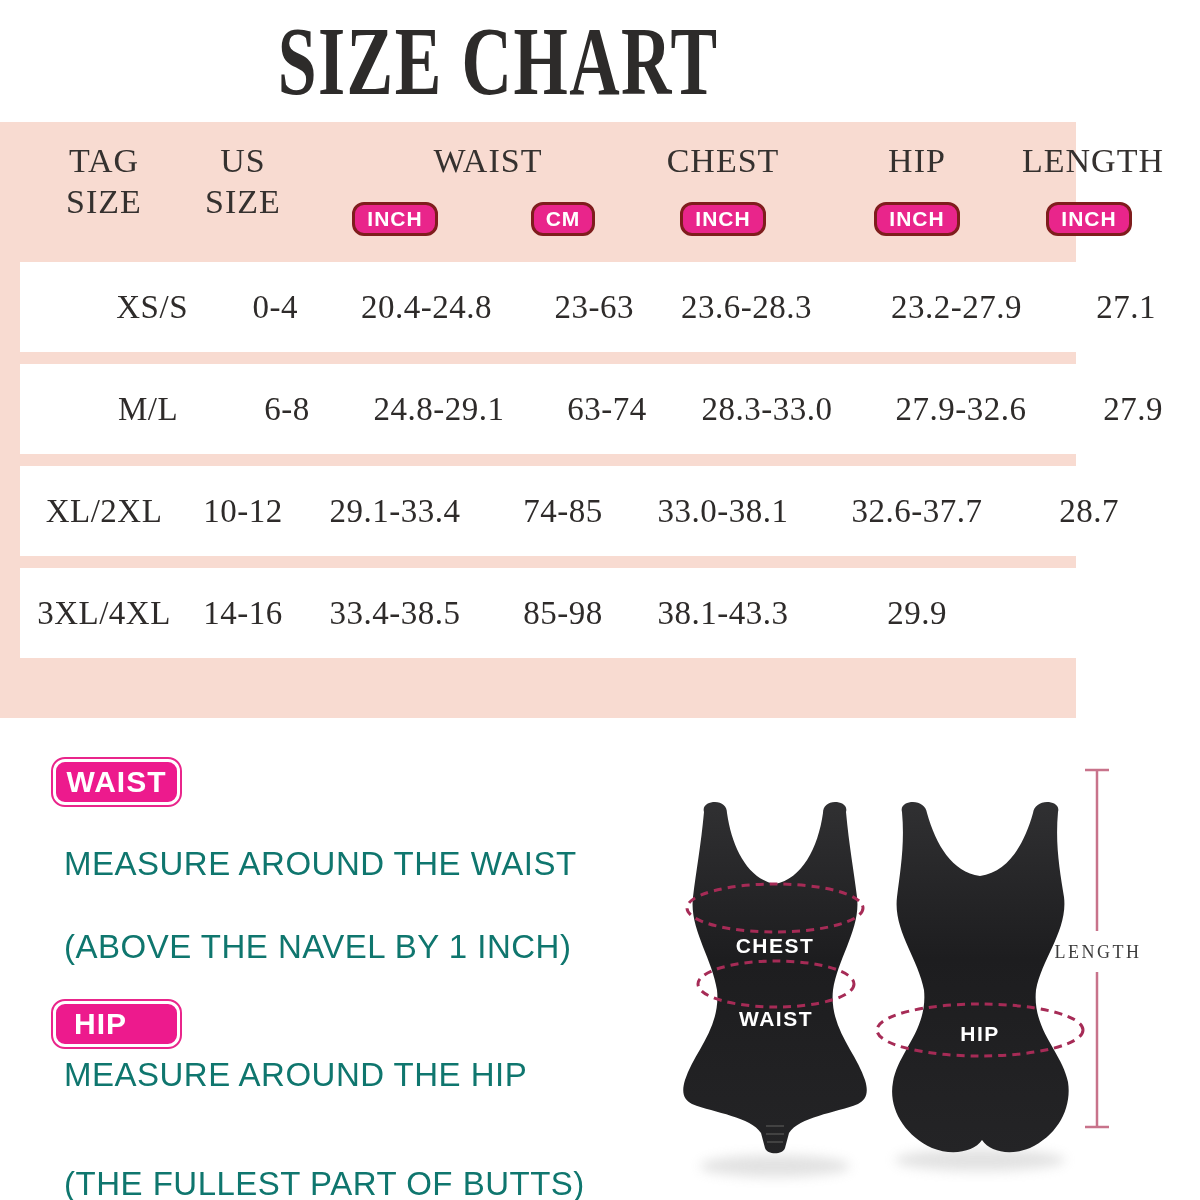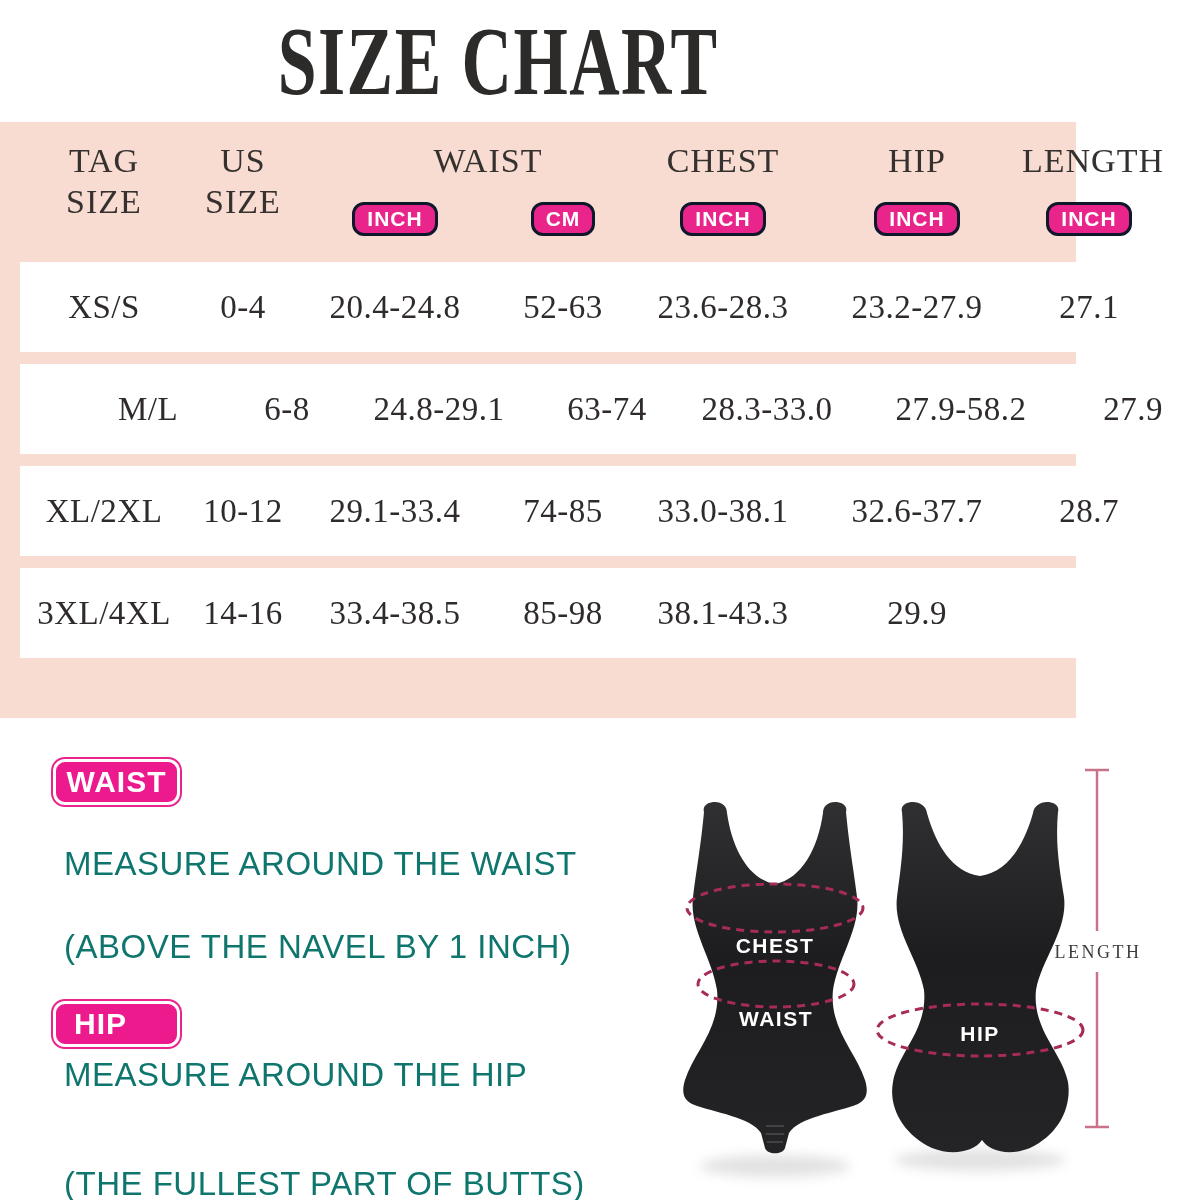--- a/index.html
+++ b/index.html
@@ -33,29 +33,29 @@
   .h-waist{grid-column:3 / span 2;transform:translateX(22px);}
   .h-chest{grid-column:5;}
   .h-hip{grid-column:6;}
   .h-length{grid-column:7;}
   .badge-grid{
     position:absolute;top:80px;left:20px;width:1160px;justify-items:center;align-items:start;
   }
   .u-badge{
     background:#e9258b;color:#ffffff;
     font-family:"Liberation Sans",sans-serif;font-weight:bold;font-size:21px;line-height:24px;
-    padding:2px 12px;border-radius:12px;border:3px solid #0f172a;letter-spacing:1px;
+    padding:2px 12px;border-radius:12px;border:3px solid #7f1d1d;letter-spacing:1px;
   }
   .bg-c3{grid-column:3;} .bg-c4{grid-column:4;} .bg-c5{grid-column:5;} .bg-c6{grid-column:6;} .bg-c7{grid-column:7;}
   .row{
     position:absolute;left:20px;width:1160px;height:90px;background:#ffffff;
     align-items:center;text-align:center;
     font-size:33px;color:#2e2b2a;letter-spacing:.5px;
   }
-  .row-1{top:140px;} .row-2{top:242px;padding-left:44px;} .row-3{top:344px;} .row-4{top:446px;}
+  .row-1{top:140px;text-align:right;} .row-2{top:242px;padding-left:44px;} .row-3{top:344px;} .row-4{top:446px;}
 
   
   .m-badge{
     position:absolute;left:53px;width:127px;height:46px;box-sizing:border-box;
     background:#ed1a8d;border:3px solid #ffffff;outline:2px solid #e9258b;border-radius:12px;
     color:#ffffff;font-family:"Liberation Sans",sans-serif;font-weight:bold;font-size:30px;
     display:flex;align-items:center;justify-content:center;letter-spacing:1px;
   }
   .m-badge.waist{top:759px;}
   .m-badge.hip{top:1001px;justify-content:flex-start;padding-left:18px;}
@@ -97,33 +97,33 @@
     <span class="u-badge bg-c4">CM</span>
     <span class="u-badge bg-c5">INCH</span>
     <span class="u-badge bg-c6">INCH</span>
     <span class="u-badge bg-c7">INCH</span>
   </div>
 
   <div class="row row-1">
     <div>XS/S</div>
     <div>0-4</div>
     <div>20.4-24.8</div>
-    <div>52-63</div>
+    <div>23-63</div>
     <div>23.6-28.3</div>
     <div>23.2-27.9</div>
     <div>27.1</div>
   </div>
 
   <div class="row row-2">
     <div>M/L</div>
     <div>6-8</div>
     <div>24.8-29.1</div>
     <div>63-74</div>
     <div>28.3-33.0</div>
-    <div>27.9-58.2</div>
+    <div>27.9-32.6</div>
     <div>27.9</div>
   </div>
 
   <div class="row row-3">
     <div>XL/2XL</div>
     <div>10-12</div>
     <div>29.1-33.4</div>
     <div>74-85</div>
     <div>33.0-38.1</div>
     <div>32.6-37.7</div>

